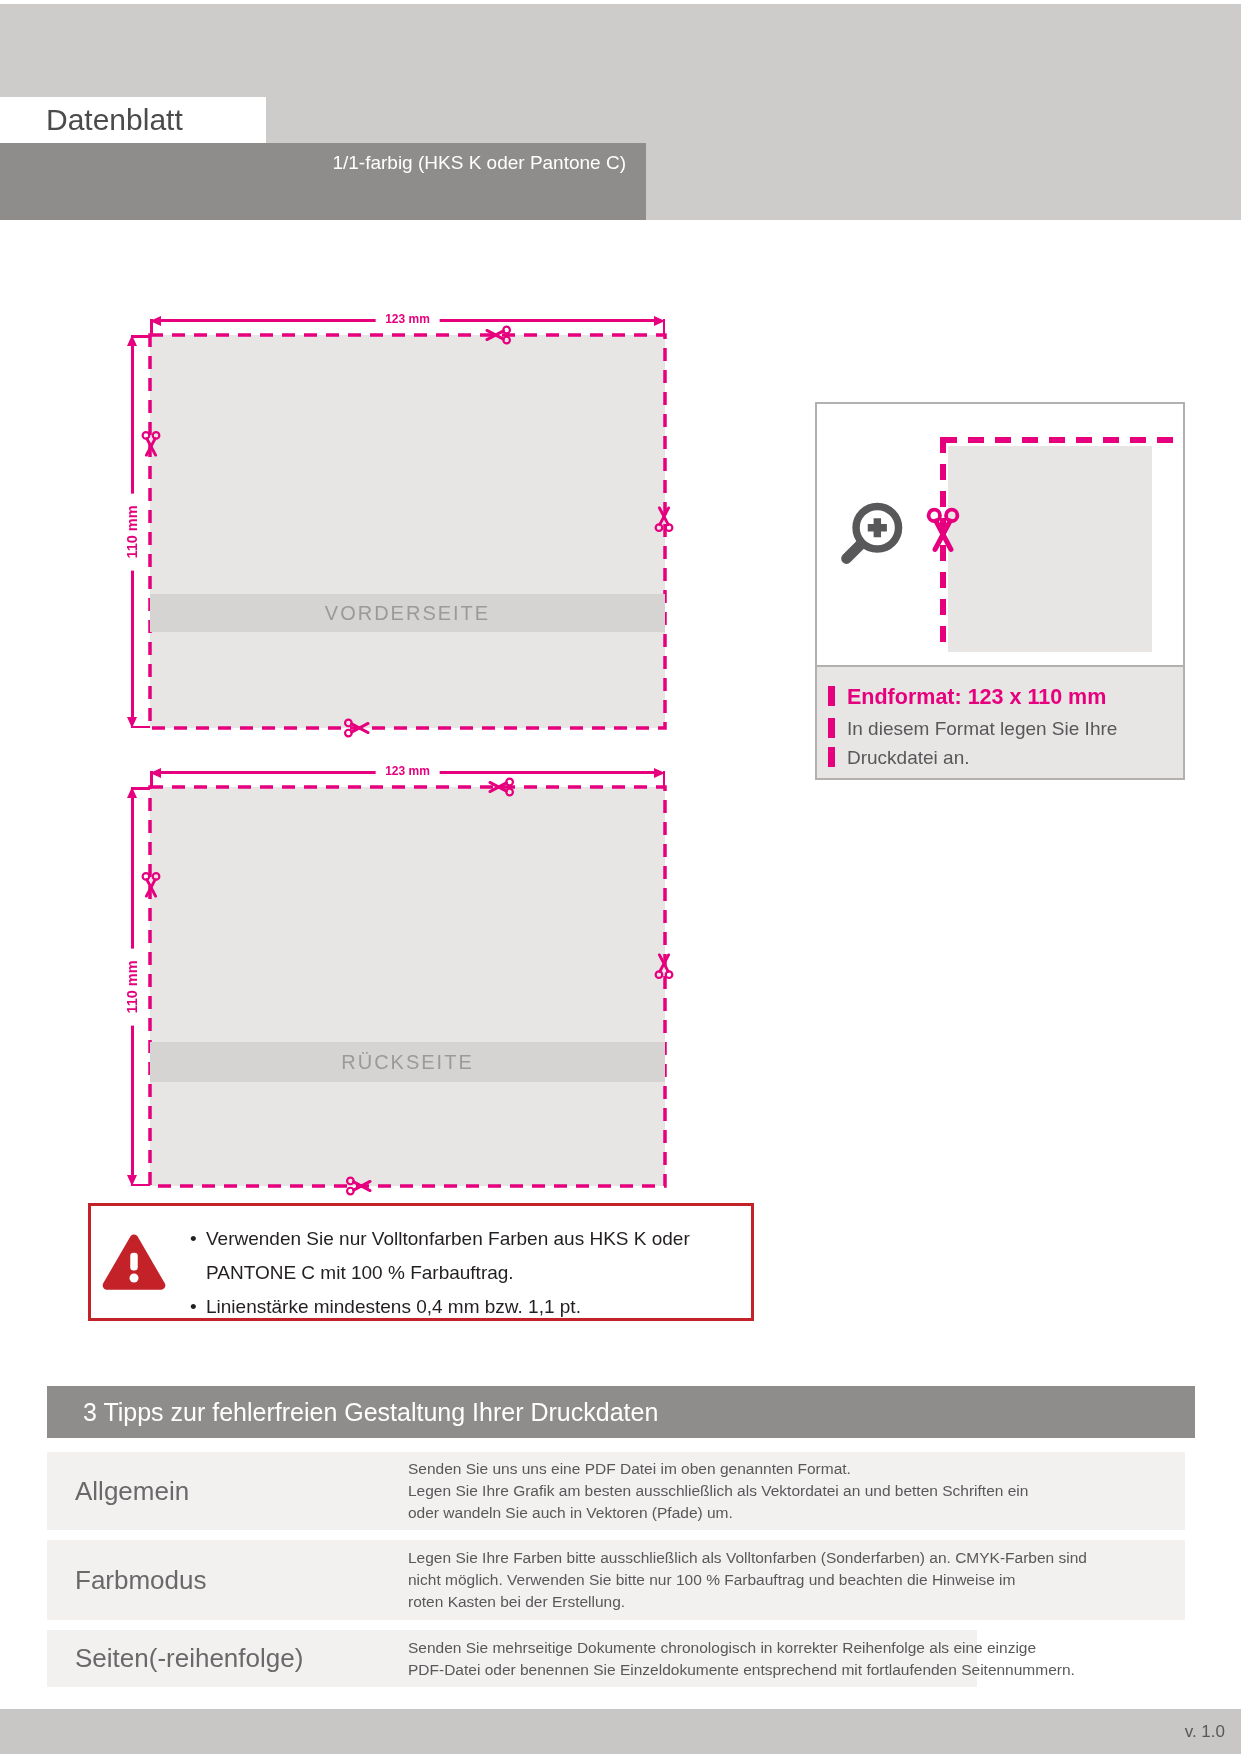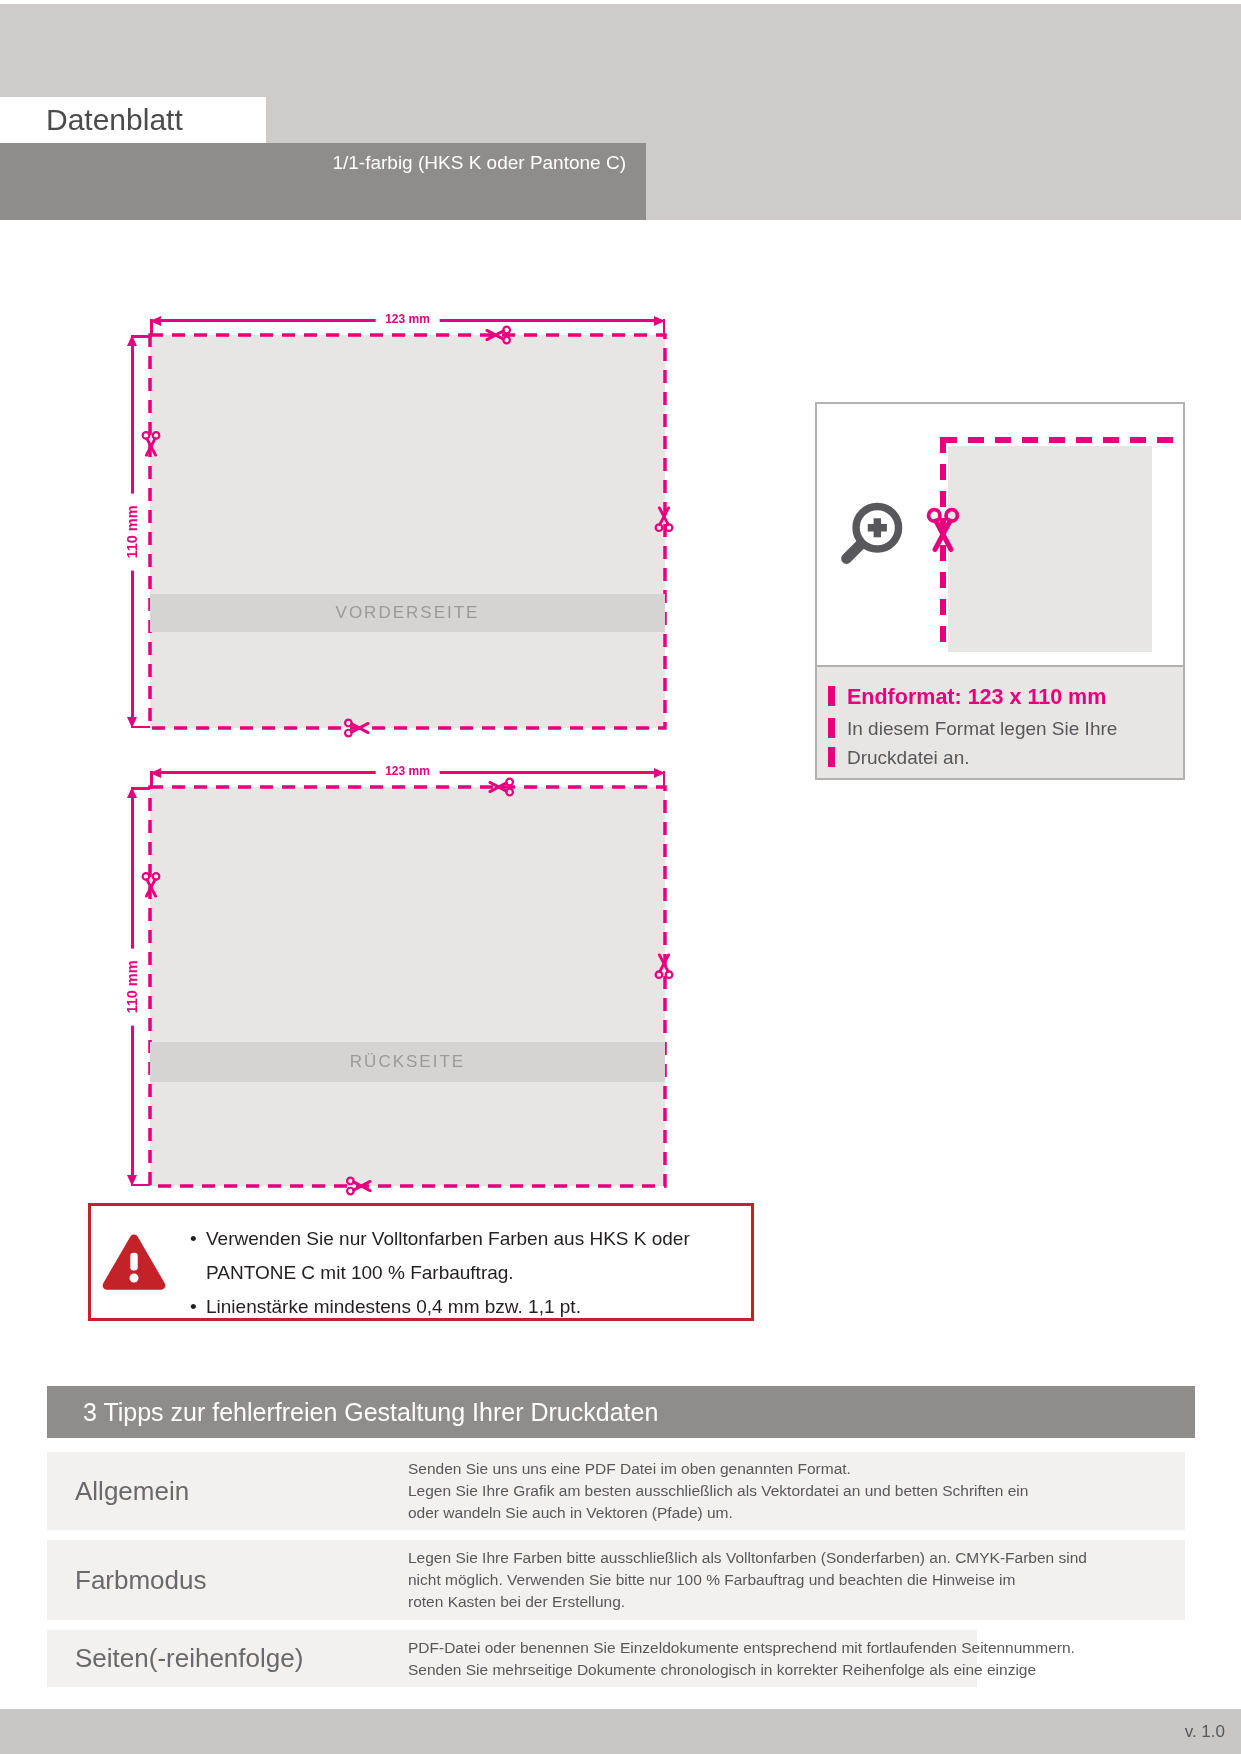--- a/index.html
+++ b/index.html
@@ -25,21 +25,21 @@
   .header-bg{left:0;top:4px;width:1241px;height:216px;background:var(--headerbg)}
   .datenblatt-box{left:0;top:97px;width:266px;height:46px;background:#fff;color:#4b4b4d;
     font-size:30px;line-height:46px;padding-left:46px}
   .title-bar{left:0;top:143px;width:646px;height:77px;background:var(--bar);color:#fff;
     text-align:right;padding:7px 20px 0 0}
   .title-main{font-size:33px;line-height:36px}
   .title-sub{font-size:19px;line-height:26px}
 
   
   .panel-band{background:var(--band);color:var(--bandtext);text-align:center;
-    font-size:17px;letter-spacing:2px}
+    font-size:20px;letter-spacing:2px}
   .band-1{left:150px;top:594px;width:515px;height:38px;line-height:38px}
   .band-2{left:150px;top:1042px;width:515px;height:40px;line-height:40px}
 
   
   .hdim{height:22px}
   .hdim-1{left:150px;top:314px;width:515px}
   .hdim-2{left:150px;top:766px;width:515px}
   .dimline{position:absolute;left:6px;right:6px;top:5px;height:2.5px;background:var(--magenta)}
   .htick{position:absolute;top:5px;width:2.5px;height:17px;background:var(--magenta)}
   .htick.l{left:0}.htick.r{right:0}
@@ -291,22 +291,22 @@
     <div class="tip-text">
       <div>Legen Sie Ihre Farben bitte ausschließlich als Volltonfarben (Sonderfarben) an. CMYK-Farben sind</div>
       <div>nicht möglich. Verwenden Sie bitte nur 100 % Farbauftrag und beachten die Hinweise im</div>
       <div>roten Kasten bei der Erstellung.</div>
     </div>
   </div>
 
   <div class="abs tip-row row-3">
     <div class="tip-label">Seiten(-reihenfolge)</div>
     <div class="tip-text">
+      <div>Senden Sie mehrseitige Dokumente chronologisch in korrekter Reihenfolge als eine einzige</div>
       <div>PDF-Datei oder benennen Sie Einzeldokumente entsprechend mit fortlaufenden Seitennummern.</div>
-      <div>Senden Sie mehrseitige Dokumente chronologisch in korrekter Reihenfolge als eine einzige</div>
     </div>
   </div>
 
   <div class="abs footer">
     <span class="version">v. 1.0</span>
   </div>
 
 </div>
 
 </body></html>

